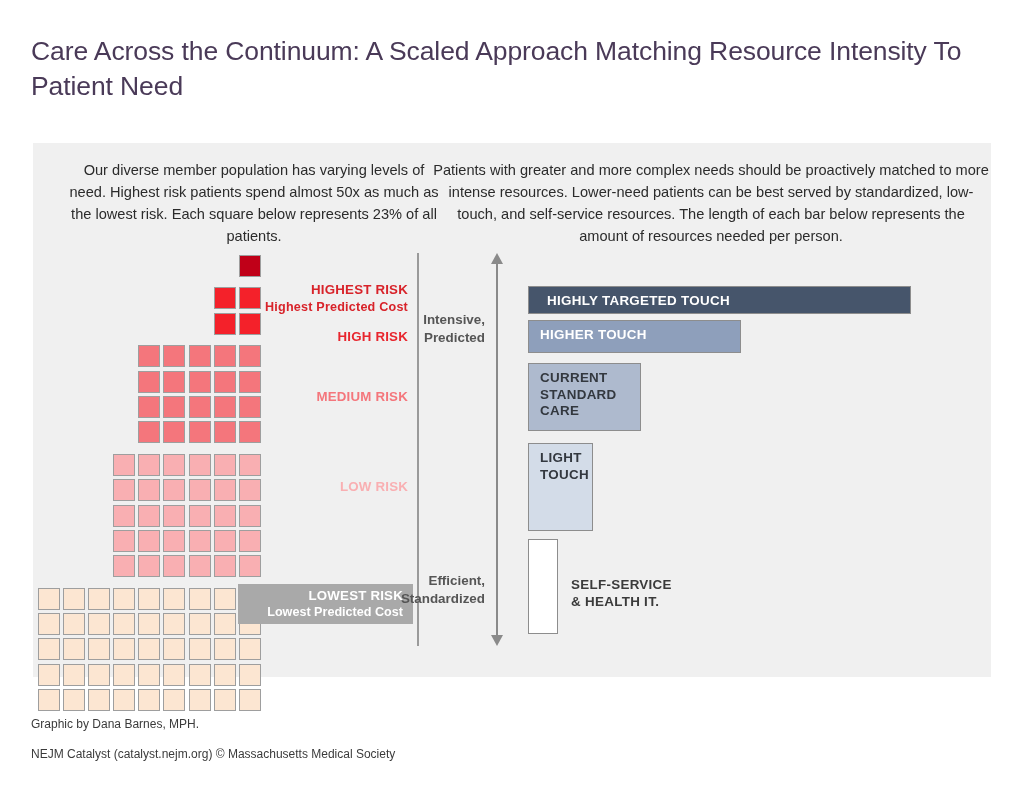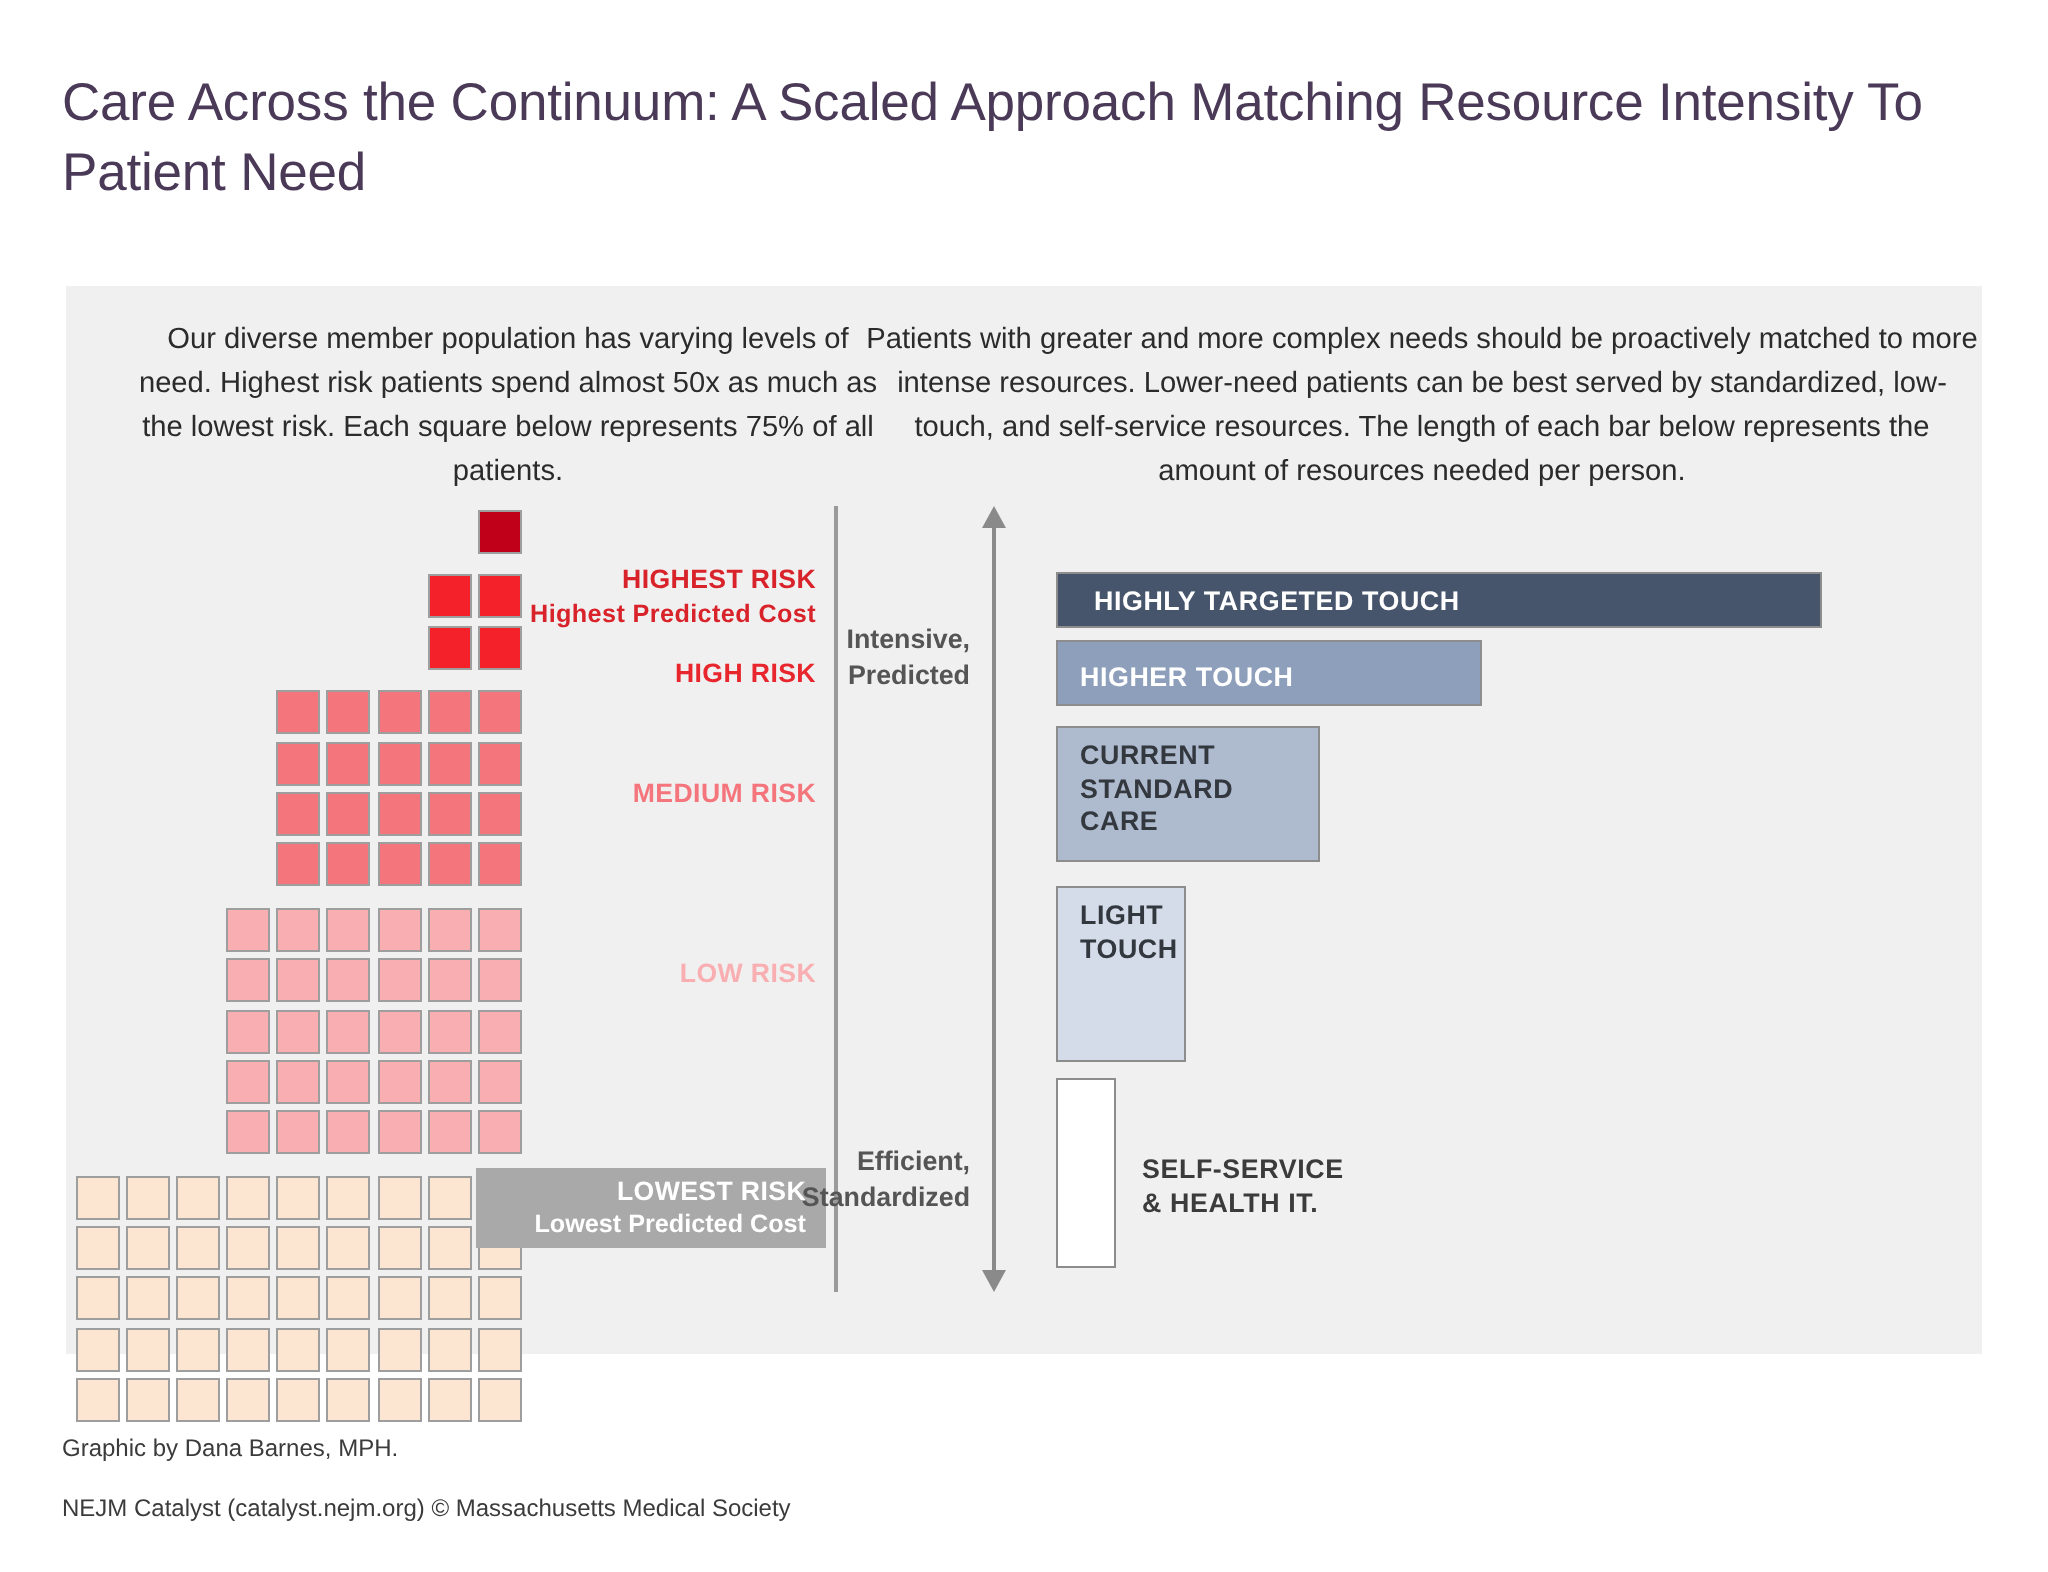--- a/index.html
+++ b/index.html
@@ -145,21 +145,21 @@
 </style>
 </head>
 <body>
 
 <div id="root">
 
   <div class="title">Care Across the Continuum: A Scaled Approach Matching Resource Intensity To Patient Need</div>
 
   <div class="panel">
 
-    <div class="intro-left">Our diverse member population has varying levels of need. Highest risk patients spend almost 50x as much as the lowest risk. Each square below represents 75% of all patients.</div>
+    <div class="intro-left">Our diverse member population has varying levels of need. Highest risk patients spend almost 50x as much as the lowest risk. Each square below represents 23% of all patients.</div>
     <div class="intro-right">Patients with greater and more complex needs should be proactively matched to more intense resources. Lower-need patients can be best served by standardized, low-touch, and self-service resources. The length of each bar below represents the amount of resources needed per person.</div>
 
     <div class="divider"></div>
 
     <div class="waffle" id="waffle">
         <div class="wrow">
           <div class="wsq" style="background: rgb(192, 0, 24);"></div>
         </div>
         <div class="wgap"></div>
         <div class="wrow">
@@ -332,26 +332,26 @@
       </div>
     </div>
 
     <div class="bars" id="bars">
         <div class="bar" style="left: 0px; top: 33px;">
           <div class="bar-box" style="width: 383px; height: 28px; background: rgb(70, 85, 107);">
             <div class="bar-text" style="color: rgb(255, 255, 255); padding-left: 18px;">HIGHLY  TARGETED TOUCH</div>
           </div>
         </div>
         <div class="bar" style="left: 0px; top: 67px;">
-          <div class="bar-box" style="width: 213px; height: 33px; background: rgb(142, 159, 187); justify-content: center;">
+          <div class="bar-box" style="width: 213px; height: 33px; background: rgb(142, 159, 187);">
             <div class="bar-text" style="color: rgb(255, 255, 255);">HIGHER  TOUCH</div>
           </div>
         </div>
         <div class="bar" style="left: 0px; top: 110px;">
-          <div class="bar-box" style="width: 132px; height: 68px; background: rgb(174, 186, 206);">
+          <div class="bar-box" style="width: 113px; height: 68px; background: rgb(174, 186, 206);">
             <div class="bar-text" style="color: rgb(51, 56, 63);">CURRENT
 STANDARD
 CARE</div>
           </div>
         </div>
         <div class="bar" style="left: 0px; top: 286px;">
           <div class="bar-box" style="width: 30px; height: 95px; background: rgb(255, 255, 255);"></div>
           <div class="bar-text outside" style="color: rgb(59, 59, 59);">SELF-SERVICE
 &amp; HEALTH IT.</div>
         </div>

